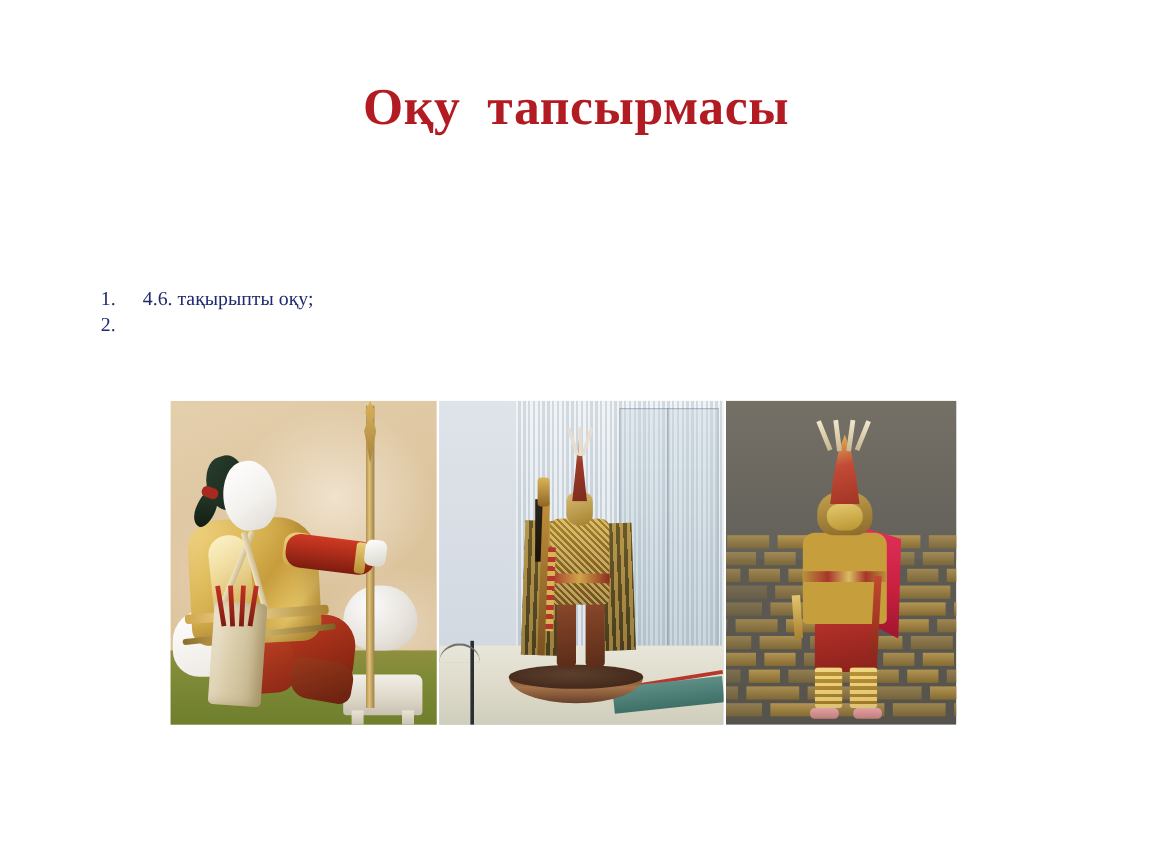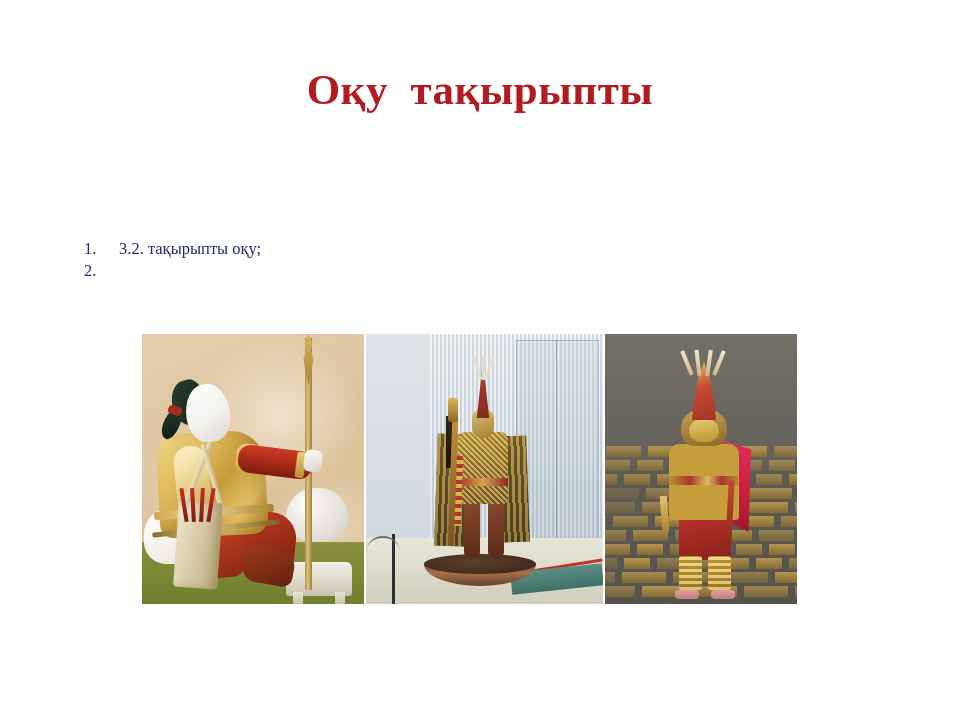--- a/index.html
+++ b/index.html
@@ -457,26 +457,26 @@
   .p3 .armL {
     position: absolute; left: 8px; top: 136px; width: 7px; height: 36px;
     background: linear-gradient(180deg,#e4c470,#a8822f); transform: rotate(-4deg);
   }
 </style>
 </head>
 <body>
 
 <div class="slide">
 
-  <div class="slide-title">Оқу  тақырыпты</div>
+  <div class="slide-title">Оқу  тапсырмасы</div>
 
   <div class="task-list">
     <div class="task-item first">
       <span class="marker">1.</span>
-      <span class="text">3.2. тақырыпты оқу;</span>
+      <span class="text">4.6. тақырыпты оқу;</span>
     </div>
     <div class="task-item">
       <span class="marker">2.</span>
     </div>
   </div>
 
   <div class="photo-strip">
 
     <div class="photo p1">
       <div class="bg"></div>

